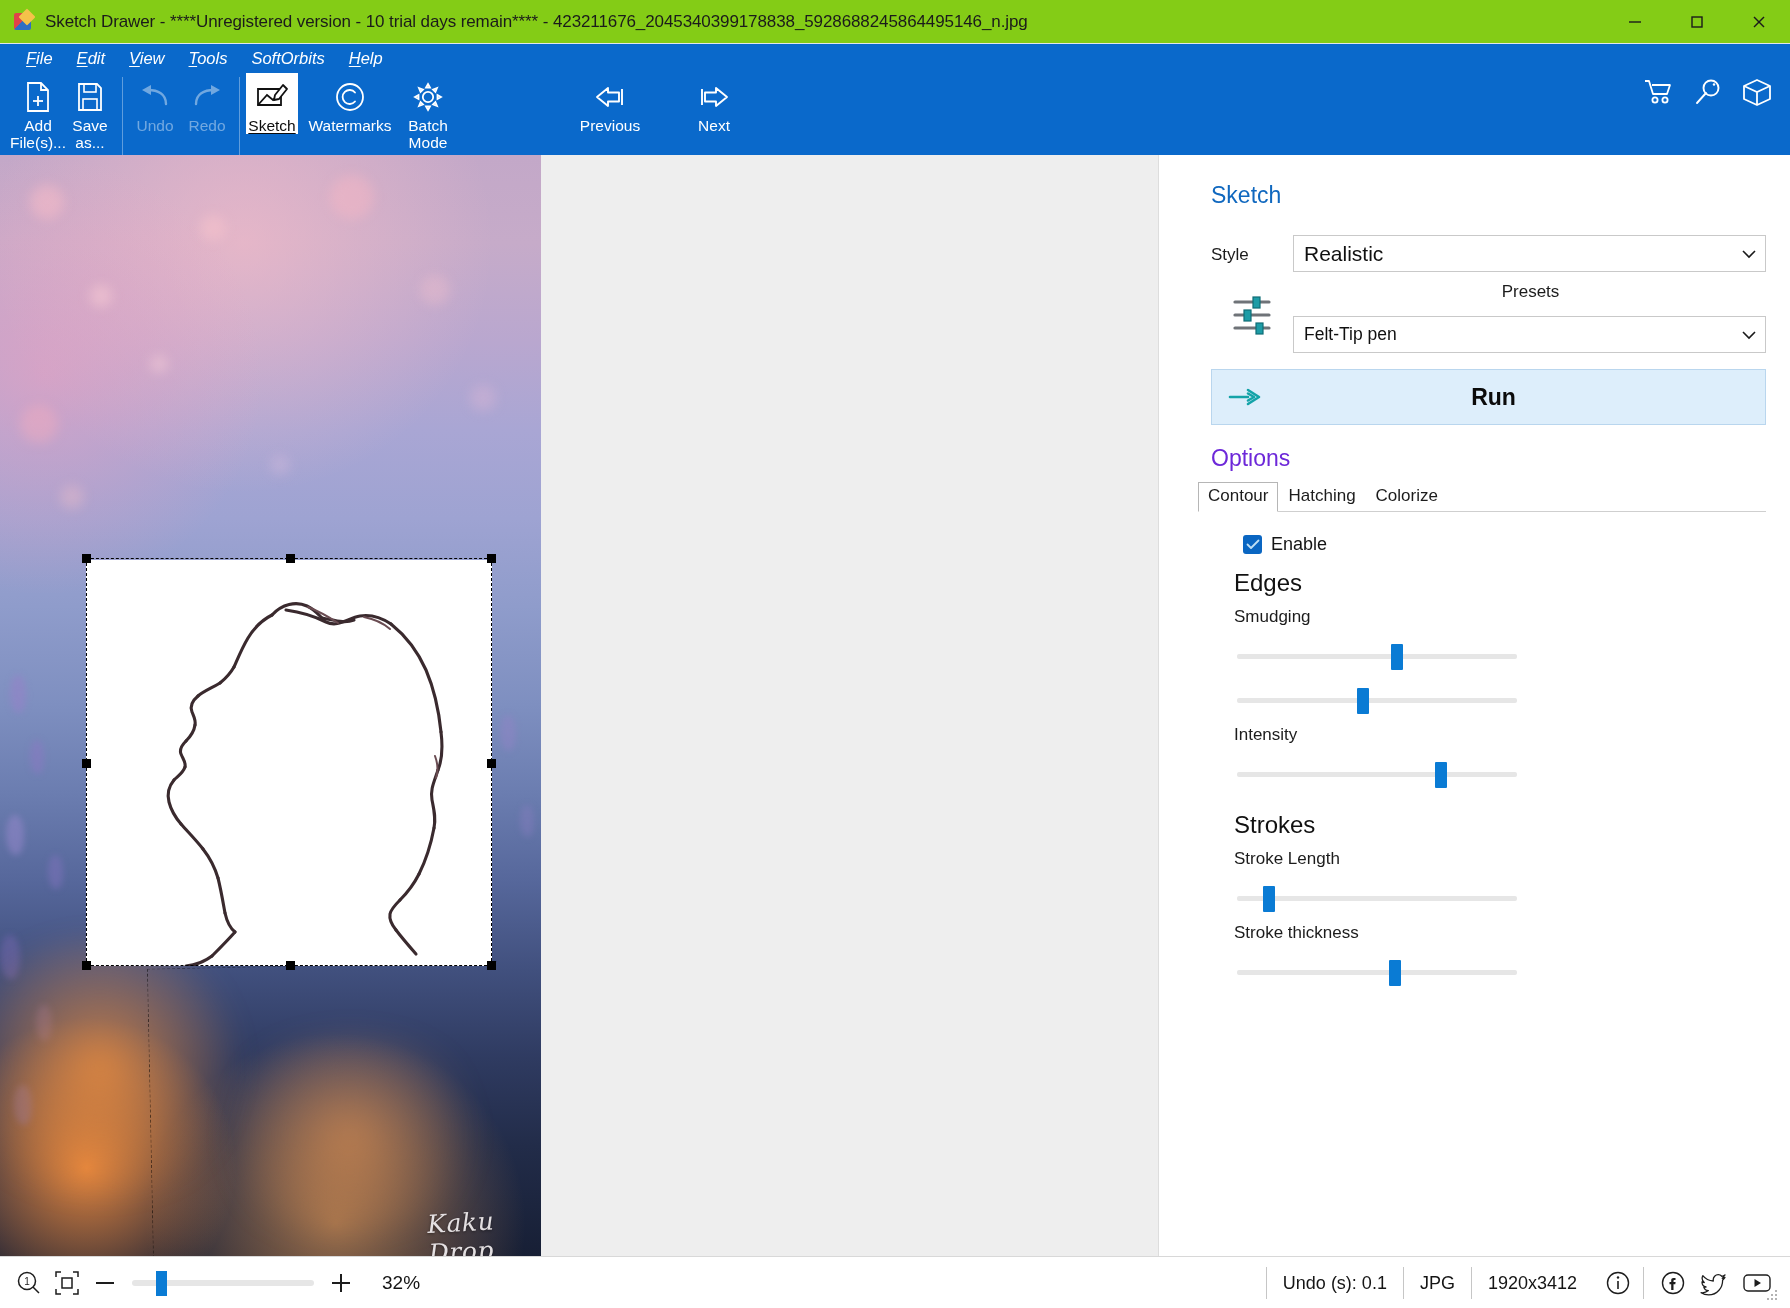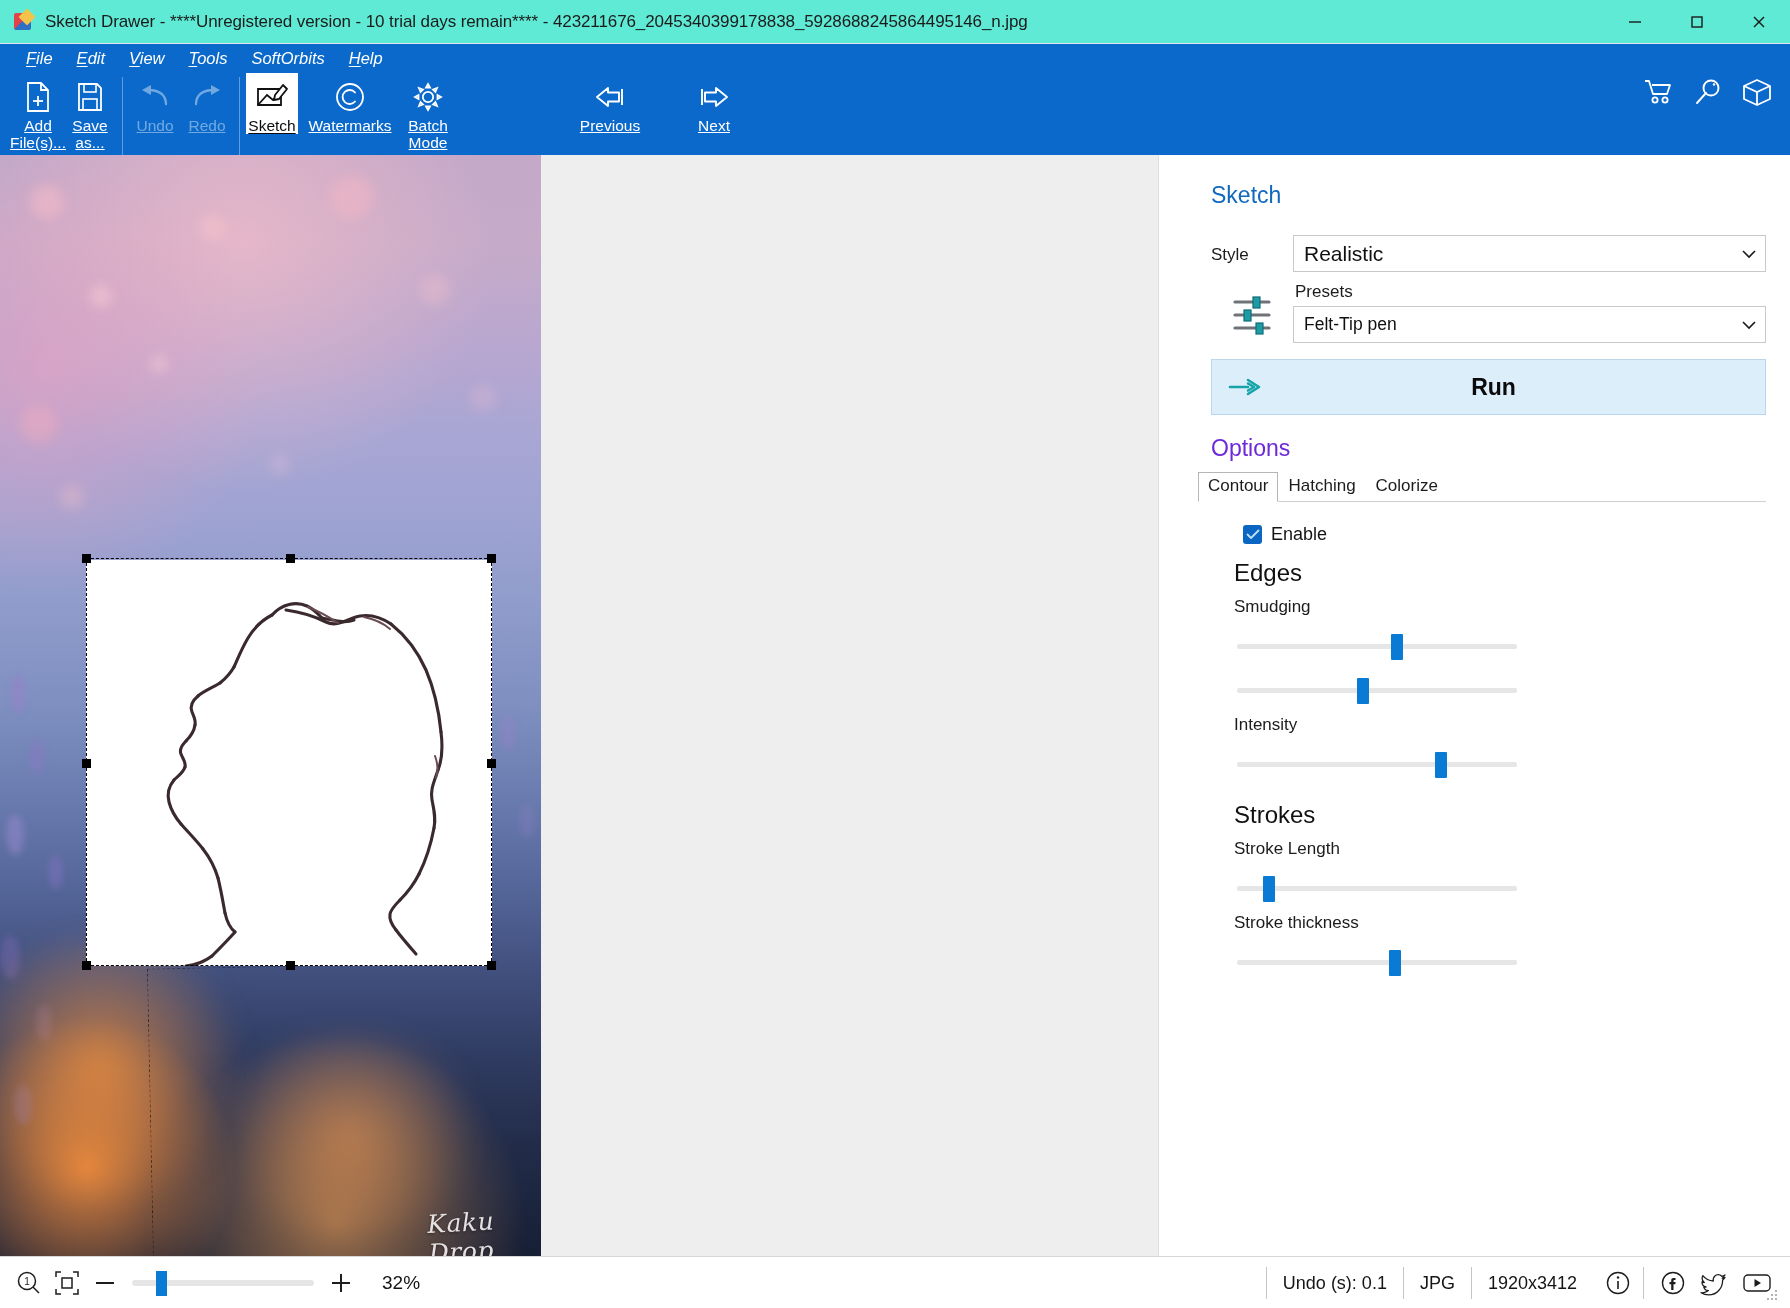--- a/index.html
+++ b/index.html
@@ -11,21 +11,21 @@
   }
   #app {
     position: relative;
     width: 1790px; height: 1308px;
     display: flex; flex-direction: column;
   }
 
   
   .titlebar {
     height: 44px; flex: 0 0 44px;
-    background: #5eead4;
+    background: #84cc16;
     display: flex; align-items: center;
     border-bottom: 1px solid #e2e6ea;
     position: relative;
   }
   .titlebar-icon {
     width: 22px; height: 22px; margin-left: 13px; margin-right: 10px;
     position: relative; flex: 0 0 22px;
   }
   .titlebar-icon .sq1 {
     position: absolute; left: 1px; top: 2px; width: 17px; height: 17px;
@@ -63,21 +63,21 @@
   }
   .menu-item {
     font-size: 16.5px; color: #ffffff; padding: 1px 12px; cursor: default;
     white-space: nowrap;
     font-style: italic;
   }
   .menu-item u { text-decoration: underline; text-underline-offset: 2px; }
 
   .tools-row {
     position: absolute; left: 0; top: 29px; right: 0; bottom: 0;
-    display: flex; align-items: flex-start; padding-left: 12px; text-decoration: underline;
+    display: flex; align-items: flex-start; padding-left: 12px;
   }
   .tool {
     width: 52px; min-width: 52px;
     display: flex; flex-direction: column; align-items: center;
     padding-top: 6px; cursor: default; position: relative;
   }
   .tool .ico { height: 36px; display: flex; align-items: center; justify-content: center; }
   .tool .lbl {
     font-size: 15.5px; line-height: 17px; text-align: center; color: #ffffff;
     margin-top: 2px; white-space: nowrap;
@@ -212,21 +212,21 @@
   .combo {
     height: 37px; border: 1px solid #c9c9c9; background: #ffffff;
     display: flex; align-items: center; padding: 0 8px 0 10px;
     position: relative;
   }
   .combo .val { font-size: 21px; color: #101010; flex: 1 1 auto; white-space: nowrap; }
   .combo.small .val { font-size: 17.5px; }
   .combo .arrow {
     width: 16px; height: 16px; display: flex; align-items: center; justify-content: center;
   }
-  .presets-label { font-size: 17px; color: #1c1c1c; margin: 10px 0 4px 2px; }
+  .presets-label { font-size: 17px; color: #1c1c1c; margin: 10px 0 14px 2px; text-align: center; }
 
   .sliders-icon-wrap {
     display: flex; align-items: flex-start; margin-top: 0px; margin-left: 26px;
   }
   .sliders-icon { width: 82px; flex: 0 0 82px; display: flex; justify-content: center; padding-top: 22px; }
 
   .run-btn {
     margin: 16px 0 0 26px;
     height: 56px; background: #ddeefb; border: 1px solid #b9d6ee;
     display: flex; align-items: center; cursor: default;

